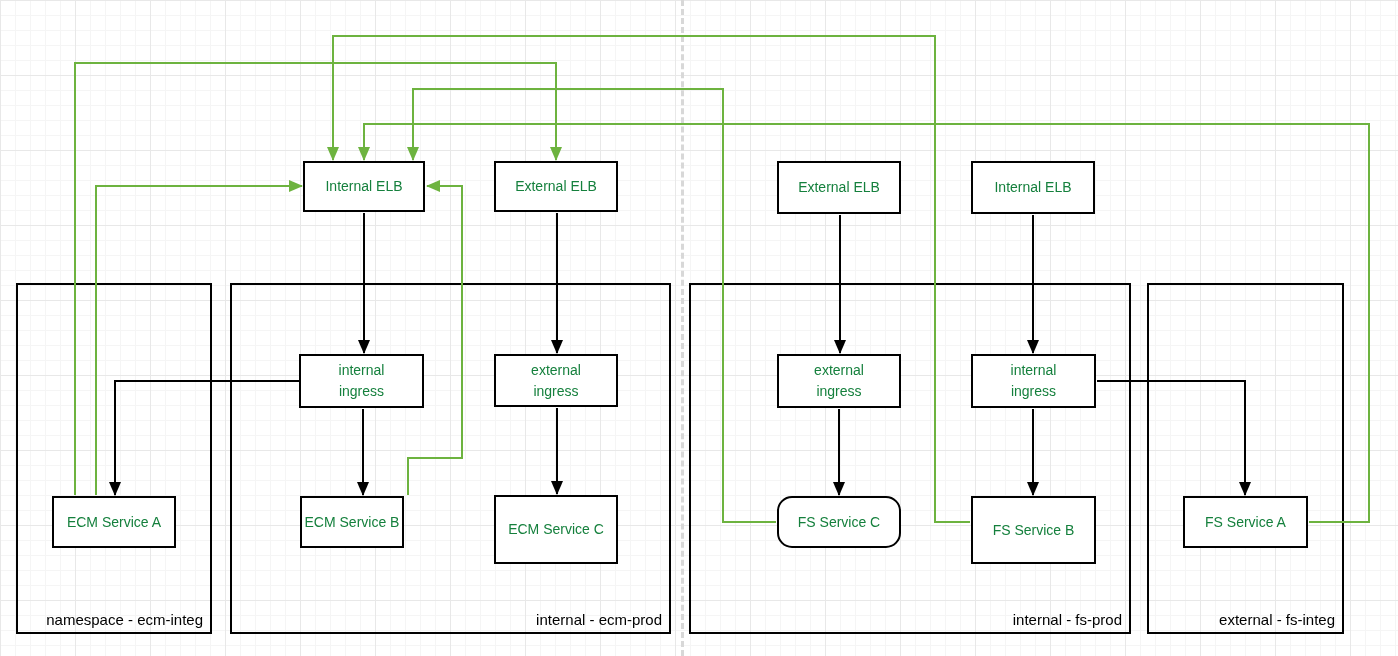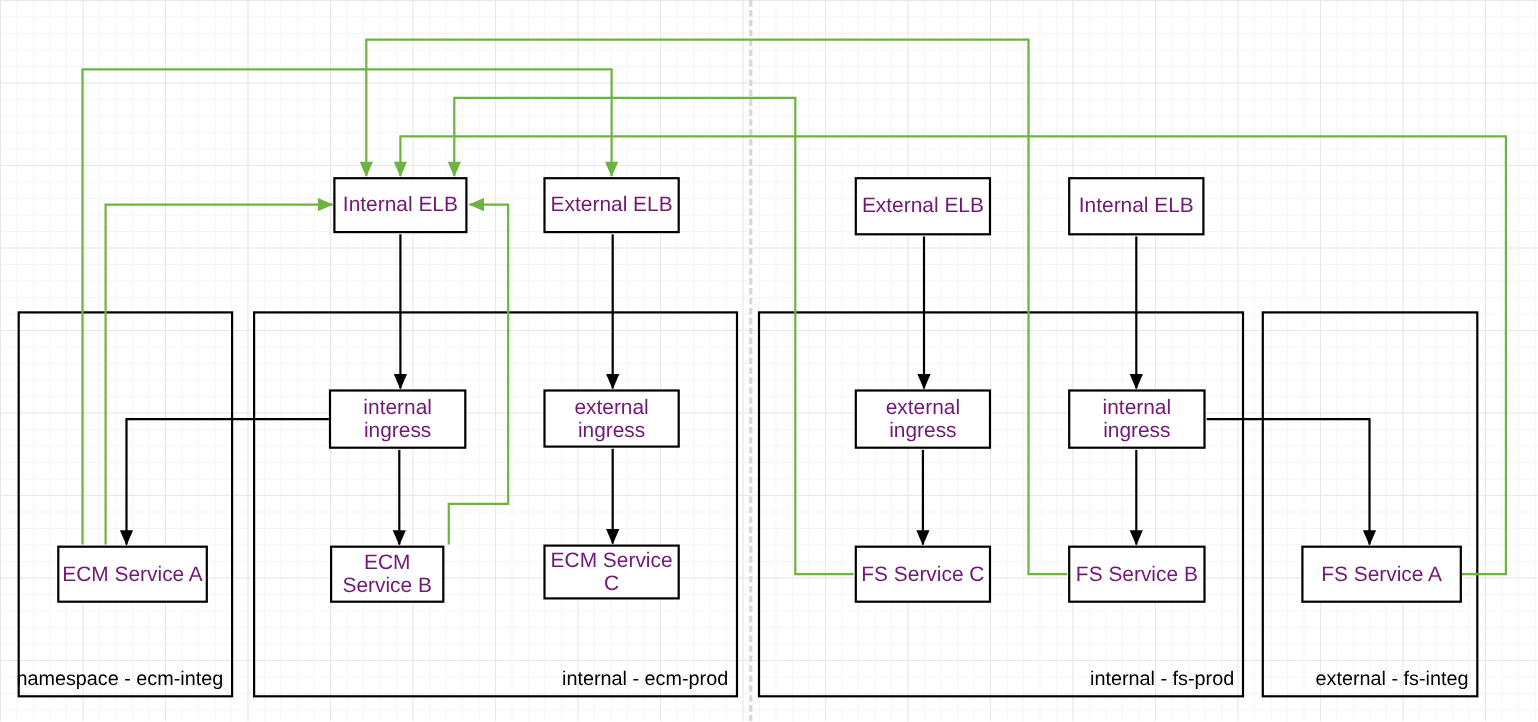--- a/index.html
+++ b/index.html
@@ -31,21 +31,21 @@
     position: absolute;
     border: 2px solid #000000;
     background: transparent;
     box-sizing: border-box;
     z-index: 1;
   }
   .ns-label {
     position: absolute;
     right: 7px;
     bottom: 4px;
-    font-size: 18px;
+    font-size: 15px;
     color: #000000;
     white-space: nowrap;
     margin-top: 24px;
   }
   #edges-svg {
     position: absolute;
     left: 0;
     top: 0;
     z-index: 2;
   }
@@ -54,23 +54,23 @@
     border: 2px solid #000000;
     background: #ffffff;
     box-sizing: border-box;
     z-index: 3;
     display: flex;
     align-items: center;
     justify-content: center;
     text-align: center;
   }
   .node-label {
-    font-size: 19px;
+    font-size: 14px;
     line-height: 21px;
-    color: #701a75;
+    color: #15803d;
     white-space: pre-line;
   }
 </style>
 </head>
 <body>
 
 <div id="canvas" style="width: 1398px; height: 656px; background-image: linear-gradient(to right, rgb(232, 232, 232) 1px, transparent 1px), linear-gradient(rgb(232, 232, 232) 1px, transparent 1px), linear-gradient(to right, rgb(245, 245, 245) 1px, transparent 1px), linear-gradient(rgb(245, 245, 245) 1px, transparent 1px);">
   <div id="divider" style="left: 681px; border-left-color: rgb(216, 216, 216);"></div>
   <svg id="edges-svg" xmlns="http://www.w3.org/2000/svg" width="1398" height="656">
     <defs>
@@ -131,31 +131,31 @@
 ingress</span>
     </div>
     <div class="node" style="left: 777px; top: 354px; width: 124px; height: 54px; border-color: rgb(0, 0, 0); background: rgb(255, 255, 255);">
       <span class="node-label">external
 ingress</span>
     </div>
     <div class="node" style="left: 971px; top: 354px; width: 125px; height: 54px; border-color: rgb(0, 0, 0); background: rgb(255, 255, 255);">
       <span class="node-label">internal
 ingress</span>
     </div>
-    <div class="node" style="left: 52px; top: 496px; width: 137px; height: 52px; border-color: rgb(0, 0, 0); background: rgb(255, 255, 255);">
+    <div class="node" style="left: 52px; top: 496px; width: 124px; height: 52px; border-color: rgb(0, 0, 0); background: rgb(255, 255, 255);">
       <span class="node-label">ECM Service A</span>
     </div>
     <div class="node" style="left: 300px; top: 496px; width: 104px; height: 52px; border-color: rgb(0, 0, 0); background: rgb(255, 255, 255);">
       <span class="node-label">ECM Service B</span>
     </div>
-    <div class="node" style="left: 494px; top: 495px; width: 124px; height: 50px; border-color: rgb(0, 0, 0); background: rgb(255, 255, 255);">
+    <div class="node" style="left: 494px; top: 495px; width: 124px; height: 69px; border-color: rgb(0, 0, 0); background: rgb(255, 255, 255);">
       <span class="node-label">ECM Service C</span>
     </div>
-    <div class="node" style="left: 777px; top: 496px; width: 124px; height: 52px; border-color: rgb(0, 0, 0); background: rgb(255, 255, 255);">
+    <div class="node" style="left: 777px; top: 496px; width: 124px; height: 52px; border-color: rgb(0, 0, 0); background: rgb(255, 255, 255); border-radius: 15px;">
       <span class="node-label">FS Service C</span>
     </div>
-    <div class="node" style="left: 971px; top: 496px; width: 125px; height: 52px; border-color: rgb(0, 0, 0); background: rgb(255, 255, 255);">
+    <div class="node" style="left: 971px; top: 496px; width: 125px; height: 68px; border-color: rgb(0, 0, 0); background: rgb(255, 255, 255);">
       <span class="node-label">FS Service B</span>
     </div>
-    <div class="node" style="left: 1183px; top: 496px; width: 146px; height: 52px; border-color: rgb(0, 0, 0); background: rgb(255, 255, 255);">
+    <div class="node" style="left: 1183px; top: 496px; width: 125px; height: 52px; border-color: rgb(0, 0, 0); background: rgb(255, 255, 255);">
       <span class="node-label">FS Service A</span>
     </div>
   </div>
 
 </body></html>

